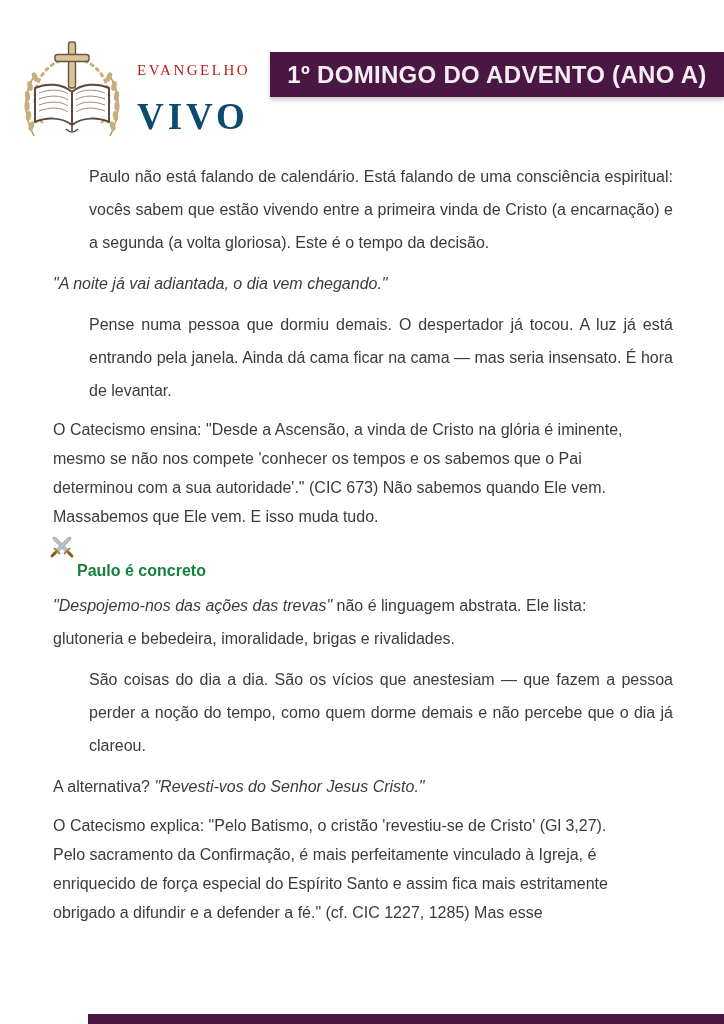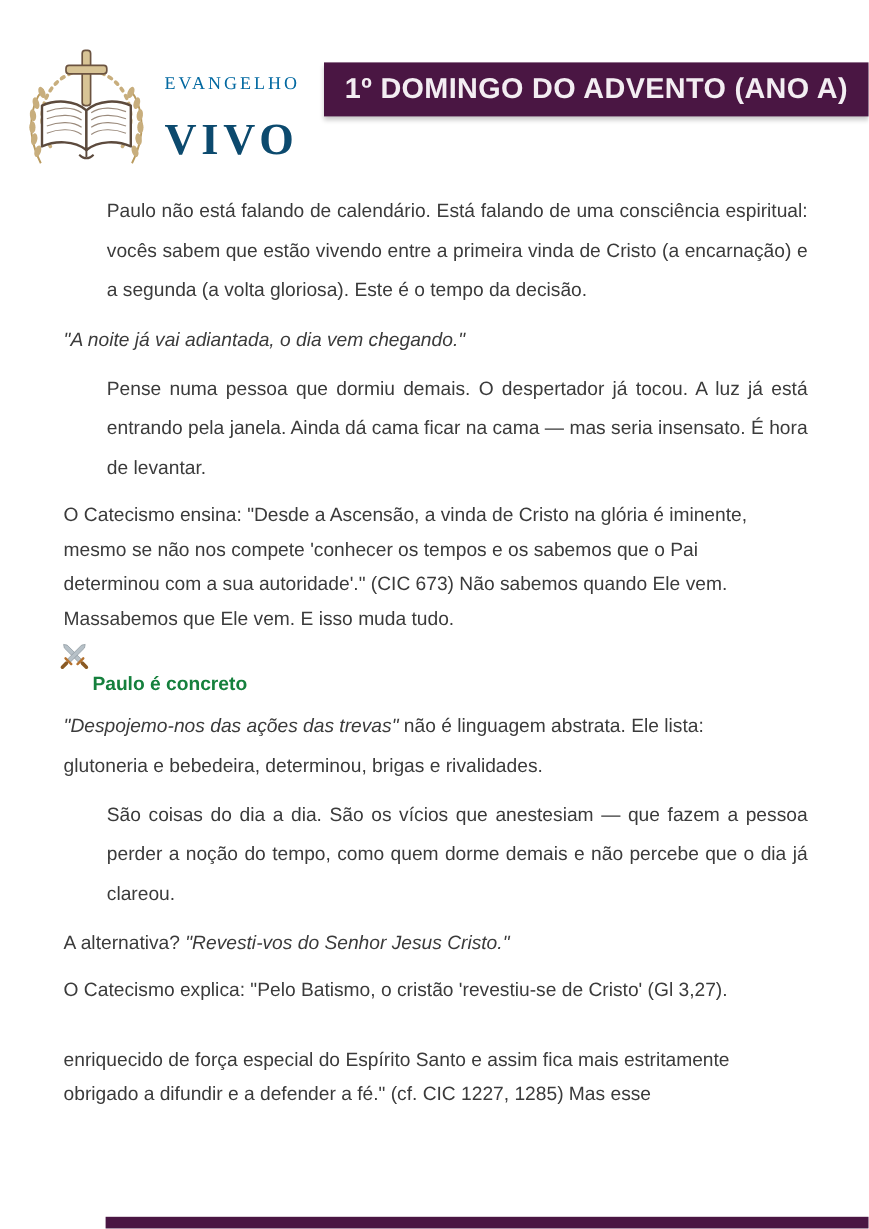--- a/index.html
+++ b/index.html
@@ -8,21 +8,21 @@
     width:724px;height:1024px;
     background:#ffffff;
     overflow:hidden;
     font-family:"Liberation Sans","DejaVu Sans",sans-serif;
   }
   
   .emblem{position:absolute;left:12px;top:30px;}
   .wordmark{position:absolute;left:137px;top:62px;width:130px;}
   .wordmark-top{
     font-family:"Liberation Serif","DejaVu Serif",serif;
-    font-size:15px;letter-spacing:2.5px;color:#0369a1;white-space:nowrap;
+    font-size:15px;letter-spacing:2.5px;color:#b91c1c;white-space:nowrap;
   }
   .wordmark-bottom{
     font-family:"Liberation Serif","DejaVu Serif",serif;
     font-size:37px;font-weight:bold;letter-spacing:4px;color:#0c4a6e;
     margin-top:16px;white-space:nowrap;
   }
   .banner{
     position:absolute;left:270px;right:0;top:52px;height:45px;
     background:#4a1643;
     display:flex;align-items:center;justify-content:center;
@@ -135,25 +135,25 @@
         <path d="M22 4 L19 4.6 L6.8 16.8 L9.2 19.2 L21.4 7 Z" fill="#b7c1c8" stroke="#8d989f" stroke-width="0.6"></path>
         <path d="M15.6 20.4 L20.4 15.6" stroke="#b5722f" stroke-width="2" stroke-linecap="round"></path>
         <path d="M10.4 20.4 L5.6 15.6" stroke="#b5722f" stroke-width="2" stroke-linecap="round"></path>
         <path d="M19.6 19.6 L23 23" stroke="#8a5a24" stroke-width="3" stroke-linecap="round"></path>
         <path d="M6.4 19.6 L3 23" stroke="#8a5a24" stroke-width="3" stroke-linecap="round"></path>
       </svg>
     </div>
 
     <h3 class="section-heading">Paulo é concreto</h3>
 
-    <p class="para"><span class="italic">"Despojemo-nos das ações das trevas"</span><span> não é linguagem abstrata. Ele lista:</span><br><span>glutoneria e bebedeira, determinou, brigas e rivalidades.</span></p>
+    <p class="para"><span class="italic">"Despojemo-nos das ações das trevas"</span><span> não é linguagem abstrata. Ele lista:</span><br><span>glutoneria e bebedeira, imoralidade, brigas e rivalidades.</span></p>
 
     <p class="para just">São coisas do dia a dia. São os vícios que anestesiam — que fazem a pessoa perder a noção do tempo, como quem dorme demais e não percebe que o dia já clareou.</p>
 
     <p class="para"><span>A alternativa? </span><span class="italic">"Revesti-vos do Senhor Jesus Cristo."</span></p>
 
-    <p class="para tight"><span>O Catecismo explica: "Pelo Batismo, o cristão 'revestiu-se de Cristo' (Gl 3,27).</span><br><br><span>enriquecido de força especial do Espírito Santo e assim fica mais estritamente</span><br><span>obrigado a difundir e a defender a fé." (cf. CIC 1227, 1285) Mas esse</span></p>
+    <p class="para tight"><span>O Catecismo explica: "Pelo Batismo, o cristão 'revestiu-se de Cristo' (Gl 3,27).</span><br><span>Pelo sacramento da Confirmação, é mais perfeitamente vinculado à Igreja, é</span><br><span>enriquecido de força especial do Espírito Santo e assim fica mais estritamente</span><br><span>obrigado a difundir e a defender a fé." (cf. CIC 1227, 1285) Mas esse</span></p>
 
   </main>
 
   <div class="footer-rule"></div>
 
 </div>
 
 </body></html>

